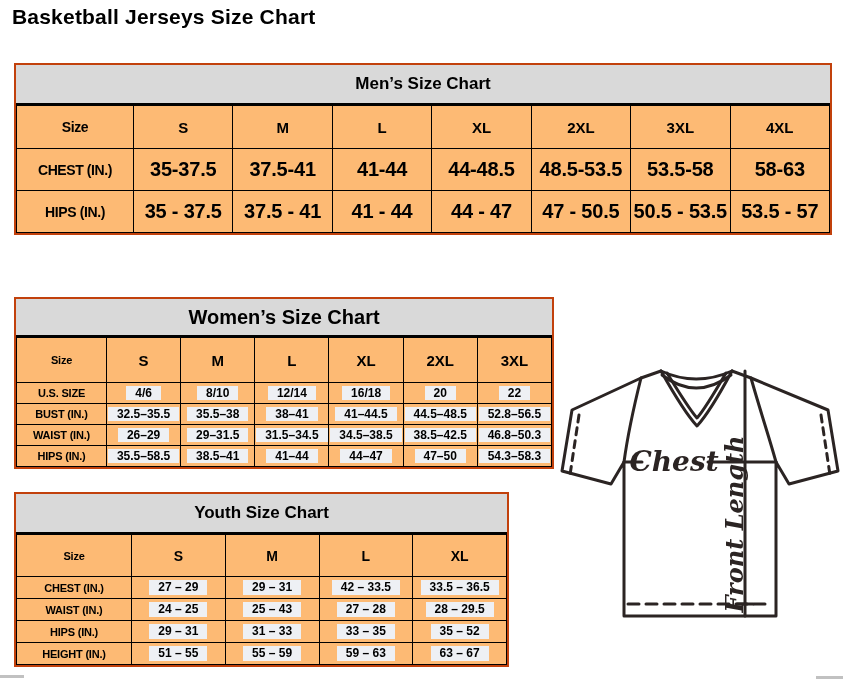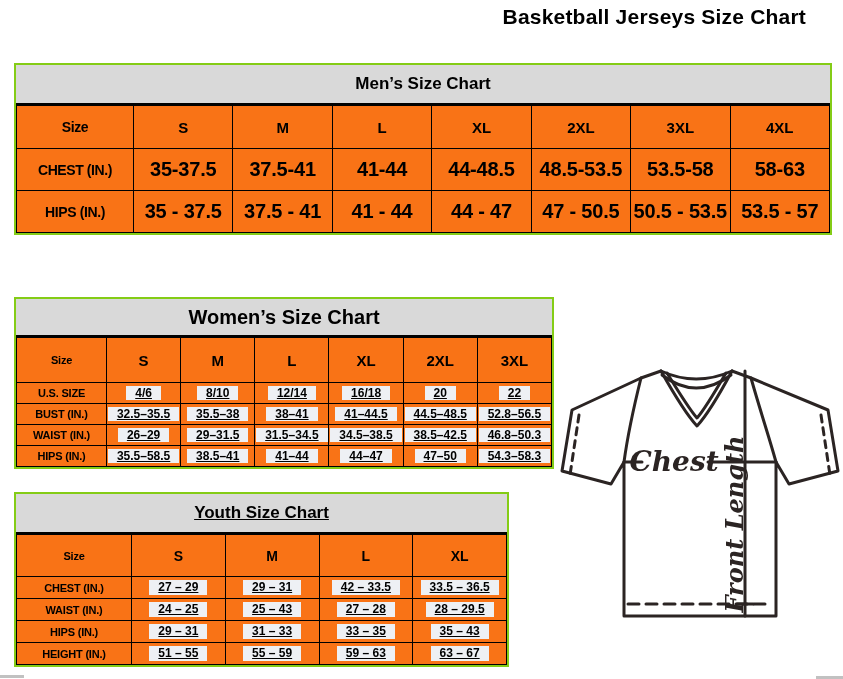--- a/index.html
+++ b/index.html
@@ -1,24 +1,24 @@
 <!DOCTYPE html>
 <html><head>
 <meta charset="utf-8">
 <style>
   html,body { margin:0; padding:0; background:#fff; }
   .stage {
     position:relative; width:843px; height:679px; background:#ffffff;
     font-family:"Liberation Sans", sans-serif; overflow:hidden; color:#000;
   }
   .page-title {
-    position:absolute; top:5px; left:0; width:806px; text-align:right;
+    position:absolute; top:5px; left:12px; width:806px; text-align:left;
     font-size:21px; font-weight:bold; letter-spacing:0.2px; color:#000;
   }
-  .chart { position:absolute; border:2px solid #84cc16; background:#f97316; }
+  .chart { position:absolute; border:2px solid #c2410c; background:#fdba74; }
   .band {
     background:#d9d9d9; border-bottom:2px solid #000;
     display:flex; align-items:center; justify-content:center; font-weight:bold;
   }
   .chart table { width:100%; border-collapse:collapse; table-layout:fixed; }
   .chart th, .chart td {
     border:1px solid #000; text-align:center; vertical-align:middle;
     font-weight:bold; padding:0; color:#000; overflow:hidden; white-space:nowrap;
   }
   
@@ -28,26 +28,26 @@
   .chart-mens tbody th, .chart-mens tbody td { height:41px; font-size:20px; letter-spacing:-0.2px; }
   .chart-mens .rowlabel { width:116px; font-size:14px; letter-spacing:-0.4px; }
   
   .chart-womens { left:14px; top:297px; width:536px; }
   .chart-womens .band { height:36px; font-size:20px; }
   .chart-womens thead th { height:44px; font-size:15px; }
   .chart-womens tbody th, .chart-womens tbody td { height:20px; font-size:12px; }
   .chart-womens .rowlabel { width:89px; font-size:11px; letter-spacing:-0.2px; }
   
   .chart-youth { left:14px; top:492px; width:491px; }
-  .chart-youth .band { height:38px; font-size:17px;text-decoration:underline; }
+  .chart-youth .band { height:38px; font-size:17px; }
   .chart-youth thead th { height:41px; font-size:14px; }
   .chart-youth tbody th, .chart-youth tbody td { height:21px; font-size:12px; }
   .chart-youth .rowlabel { width:114px; font-size:11px; letter-spacing:-0.2px; }
 
-  .hl { background:#eef0f4; padding:0 9px; display:inline-block; line-height:1.2;text-decoration:underline; }
+  .hl { background:#eef0f4; padding:0 9px; display:inline-block; line-height:1.2; }
 
   .jersey { position:absolute; left:558px; top:364px; width:284px; height:270px; }
   .jersey svg { display:block; }
   .jersey text {
     font-family:"DejaVu Serif", serif; font-style:italic; font-weight:bold; fill:#2b2423;
   }
   .frag { position:absolute; background:#c1c1c1; }
   .frag-left  { left:0;   top:675px; width:24px; height:3px; }
   .frag-right { left:816px; top:676px; width:27px; height:3px; }
 </style>
@@ -178,21 +178,21 @@
             <td><span class="hl">24 – 25</span></td>
             <td><span class="hl">25 – 43</span></td>
             <td><span class="hl">27 – 28</span></td>
             <td><span class="hl">28 – 29.5</span></td>
           </tr>
           <tr>
             <th class="rowlabel">HIPS (IN.)</th>
             <td><span class="hl">29 – 31</span></td>
             <td><span class="hl">31 – 33</span></td>
             <td><span class="hl">33 – 35</span></td>
-            <td><span class="hl">35 – 43</span></td>
+            <td><span class="hl">35 – 52</span></td>
           </tr>
           <tr>
             <th class="rowlabel">HEIGHT (IN.)</th>
             <td><span class="hl">51 – 55</span></td>
             <td><span class="hl">55 – 59</span></td>
             <td><span class="hl">59 – 63</span></td>
             <td><span class="hl">63 – 67</span></td>
           </tr>
         </tbody>
     </table>

